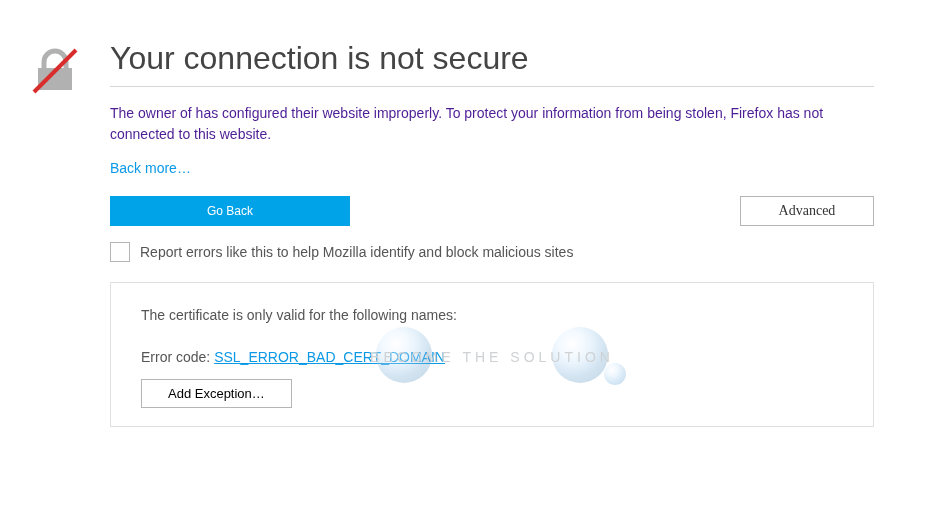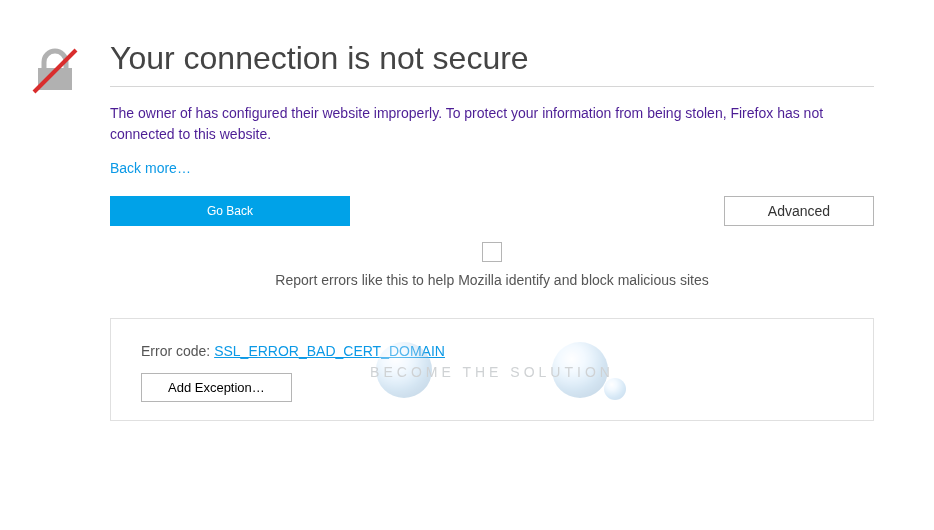--- a/index.html
+++ b/index.html
@@ -56,31 +56,31 @@
       border: none;
       width: 240px;
       height: 30px;
       font-size: 12px;
       cursor: pointer;
     }
     .btn-secondary {
       background: #fff;
       color: #333;
       border: 1px solid #b5b5b5;
-      width: 150px;
+      width: 134px;
       height: 30px;
       font-size: 14px;
       cursor: pointer;
+      font-family: Liberation Serif, serif;
     }
     .checkbox-row {
       display: flex;
       align-items: center;
       gap: 10px;
-      margin-bottom: 30px;
-      flex-direction: column;
+      margin-bottom: 20px;
     }
     .checkbox {
       width: 20px;
       height: 20px;
       border: 1px solid #b5b5b5;
       background: #fff;
       cursor: pointer;
     }
     .checkbox-label {
       font-size: 14px;
@@ -174,19 +174,20 @@
 
     <div class="details-box">
       <div class="watermark">
         <div class="sphere"></div>
         <div class="sphere">
             <div class="sphere-small"></div>
           </div>
       </div>
       <div class="watermark-text">BECOME THE SOLUTION</div>
 
+      <div class="details-line1">The certificate is only valid for the following names:</div>
       <div class="details-line2">
         <span>Error code: </span><span class="error-link">SSL_ERROR_BAD_CERT_DOMAIN</span>
       </div>
       <button class="add-exception">Add Exception…</button>
     </div>
   </div>
 </div>
 
 </body></html>

